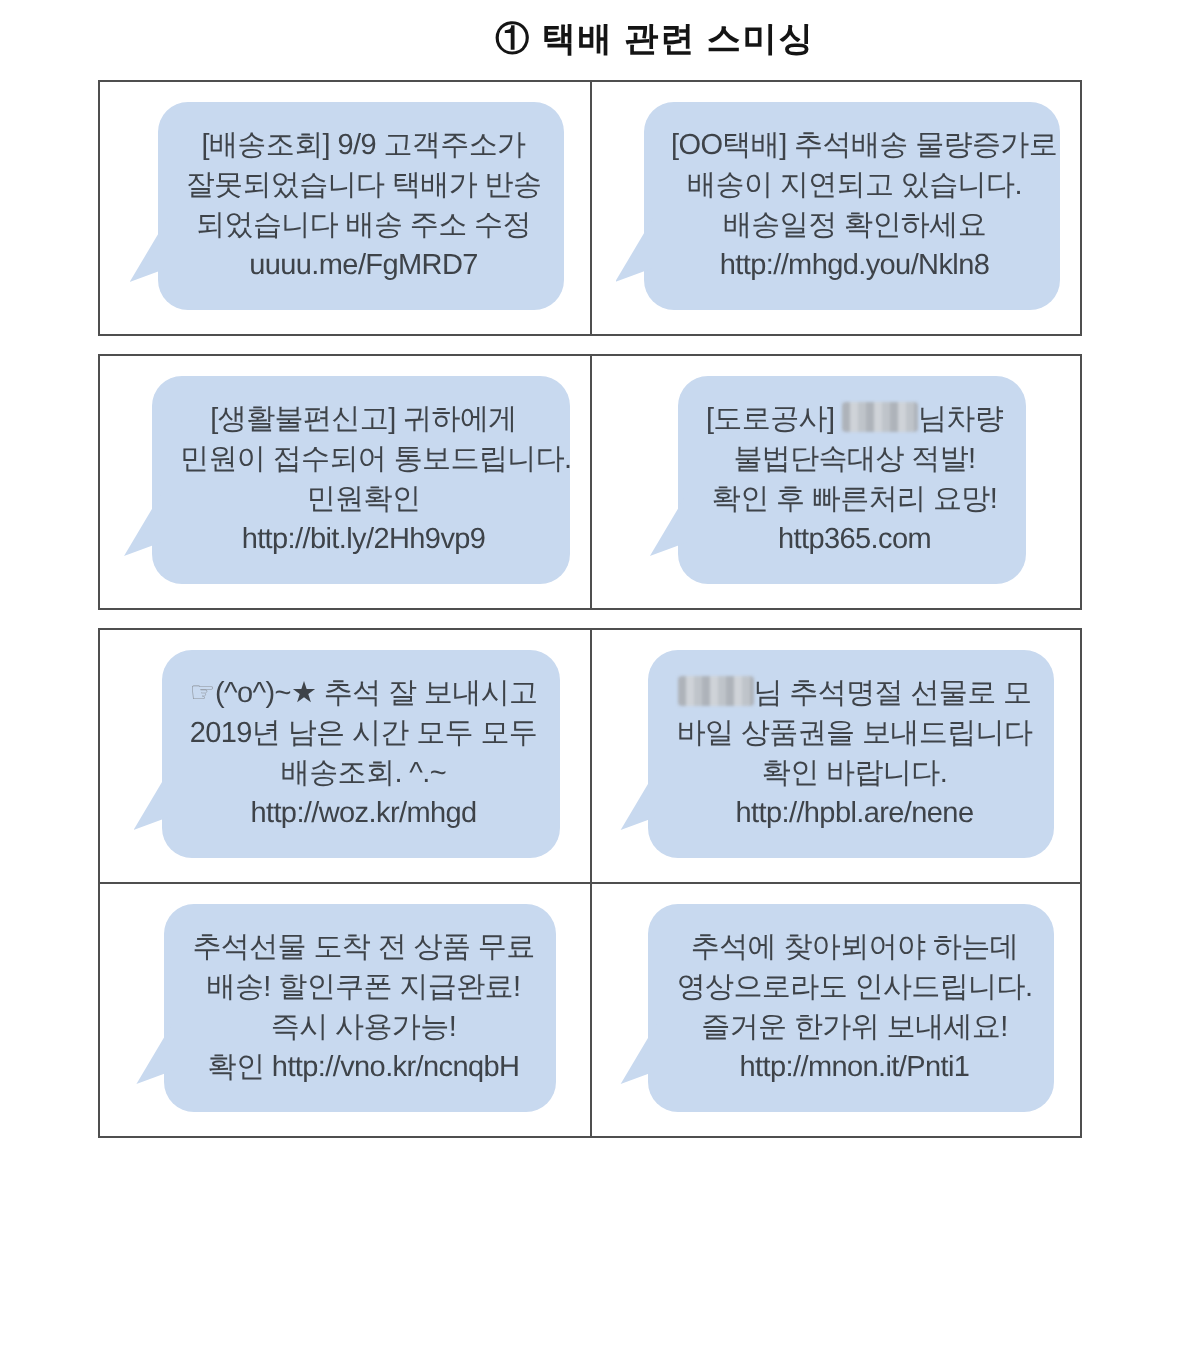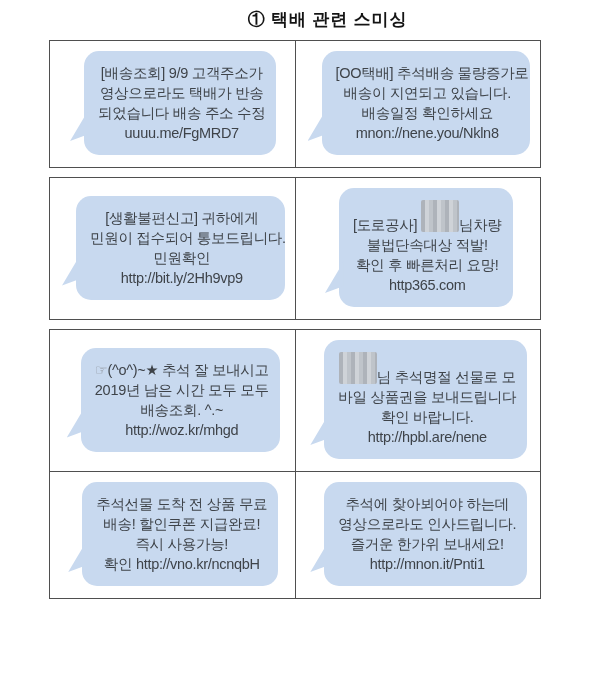--- a/index.html
+++ b/index.html
@@ -61,21 +61,21 @@
     left:-14px;
     bottom:14px;
     width:19px;
     height:32px;
     background:var(--bubble,#c8d9ef);
     clip-path:polygon(100% 0,100% 78%,0 100%);
   }
   .redacted{
     display:inline-block;
     min-width:38px;
-    height:32px;
+    height:15px;
     vertical-align:-2px;
     border-radius:2px;
     color:transparent;
     background:repeating-linear-gradient(90deg,#aeb3ba 0 4px,#cfd3d8 4px 8px,#bfc4ca 8px 12px);
     filter:blur(0.7px);
     overflow:hidden;
     font-size:11px;
   }
   .emoji-gray{color:#8d939b;}
 </style>
@@ -86,32 +86,32 @@
 
   <div class="section s1">
     <h2 class="section-heading">① 택배 관련 스미싱</h2>
     <table class="grid">
       <tbody>
           <tr>
         <td>
           <div class="bubble">
             <span class="tail"></span>
             <div class="line">[배송조회] 9/9 고객주소가</div>
-            <div class="line">영상으로라도 택배가 반송</div>
+            <div class="line">잘못되었습니다 택배가 반송</div>
             <div class="line">되었습니다 배송 주소 수정</div>
             <div class="line">uuuu.me/FgMRD7</div>
           </div>
         </td>
         <td>
           <div class="bubble">
             <span class="tail"></span>
             <div class="line">[OO택배] 추석배송 물량증가로</div>
             <div class="line">배송이 지연되고 있습니다.</div>
             <div class="line">배송일정 확인하세요</div>
-            <div class="line">mnon://nene.you/Nkln8</div>
+            <div class="line">http://mhgd.you/Nkln8</div>
           </div>
         </td>
       </tr>
     </tbody>
       </table>
   </div>
 
   <div class="section s2">
     <table class="grid">
       <tbody>

